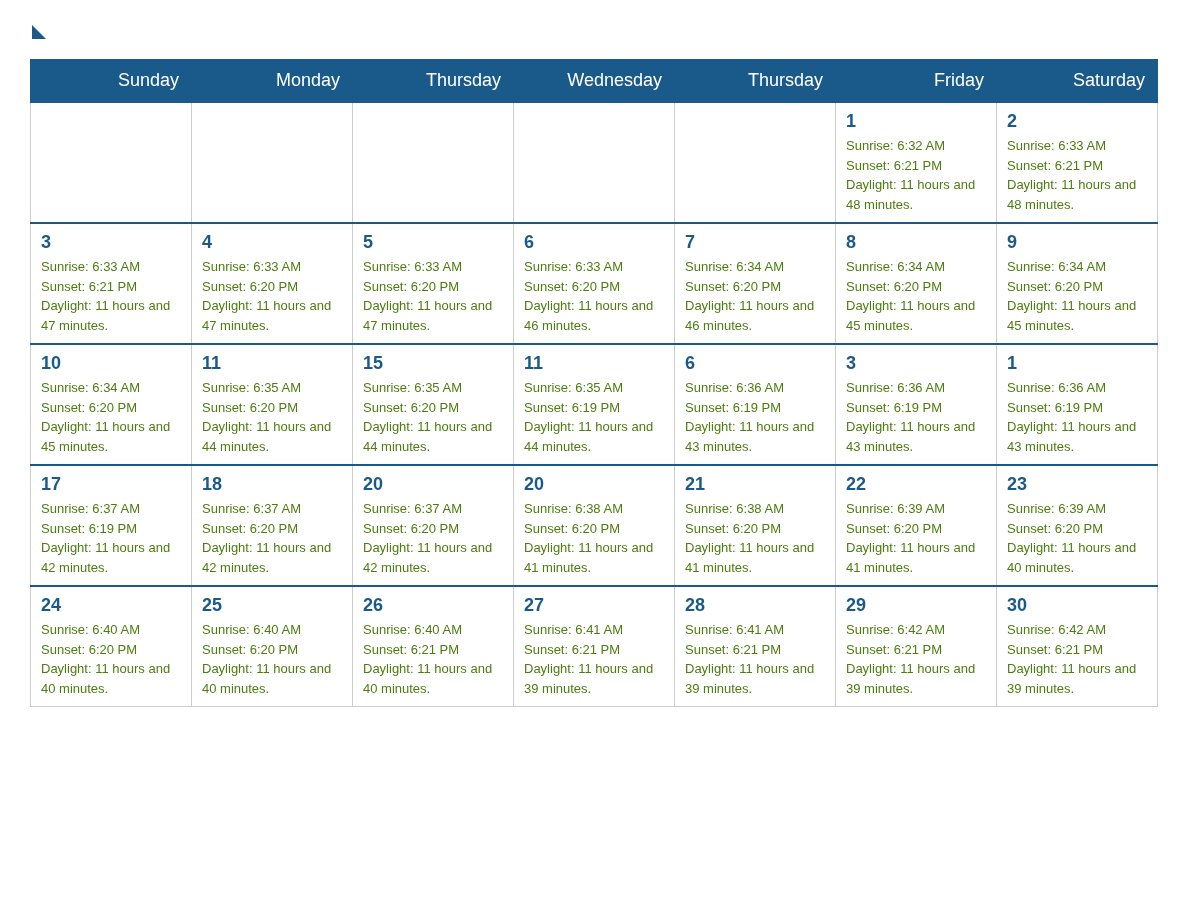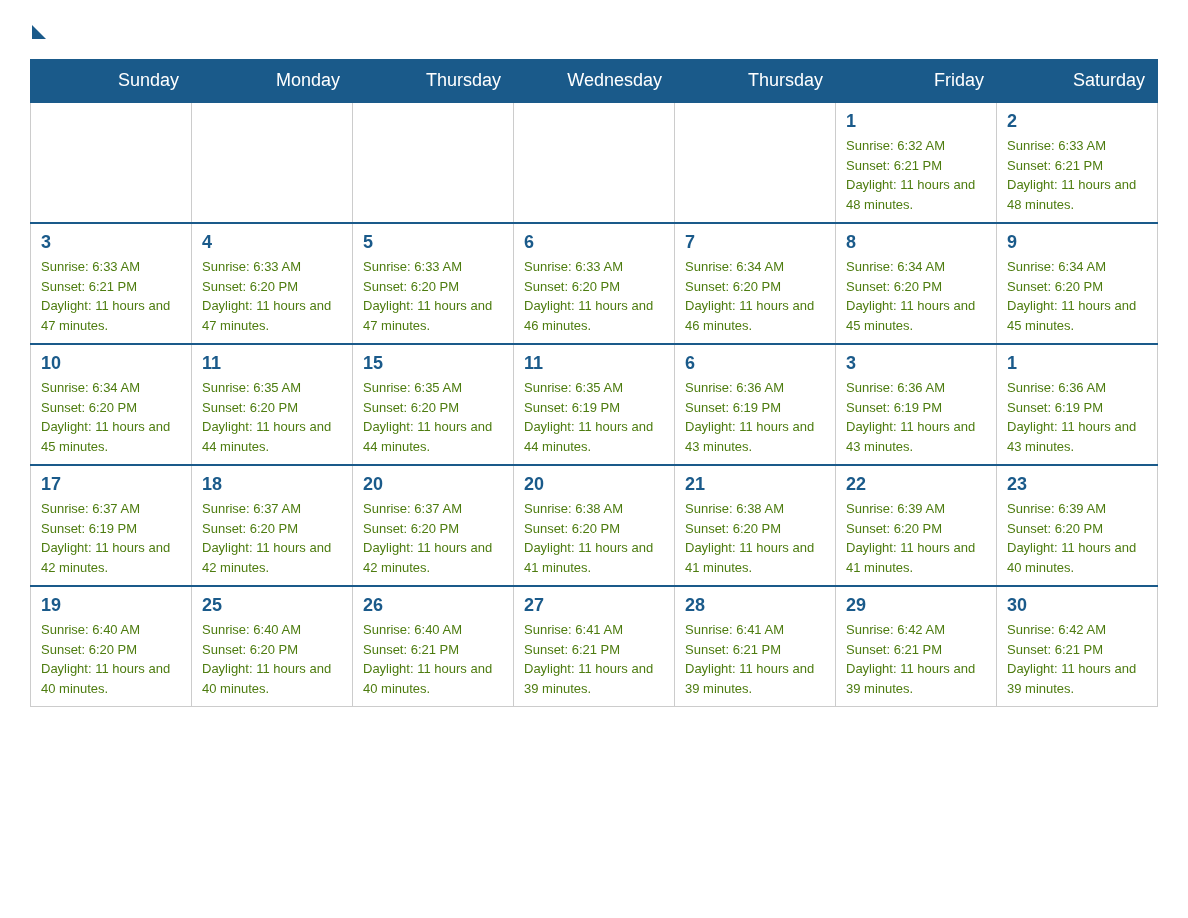--- a/index.html
+++ b/index.html
@@ -230,21 +230,21 @@
           <span class="day-number">22</span>
           <div class="day-info">Sunrise: 6:39 AM<br>Sunset: 6:20 PM<br>Daylight: 11 hours and 41 minutes.</div>
         </td>
         <td>
           <span class="day-number">23</span>
           <div class="day-info">Sunrise: 6:39 AM<br>Sunset: 6:20 PM<br>Daylight: 11 hours and 40 minutes.</div>
         </td>
       </tr>
       <tr class="week-row">
         <td>
-          <span class="day-number">19</span>
+          <span class="day-number">24</span>
           <div class="day-info">Sunrise: 6:40 AM<br>Sunset: 6:20 PM<br>Daylight: 11 hours and 40 minutes.</div>
         </td>
         <td>
           <span class="day-number">25</span>
           <div class="day-info">Sunrise: 6:40 AM<br>Sunset: 6:20 PM<br>Daylight: 11 hours and 40 minutes.</div>
         </td>
         <td>
           <span class="day-number">26</span>
           <div class="day-info">Sunrise: 6:40 AM<br>Sunset: 6:21 PM<br>Daylight: 11 hours and 40 minutes.</div>
         </td>

